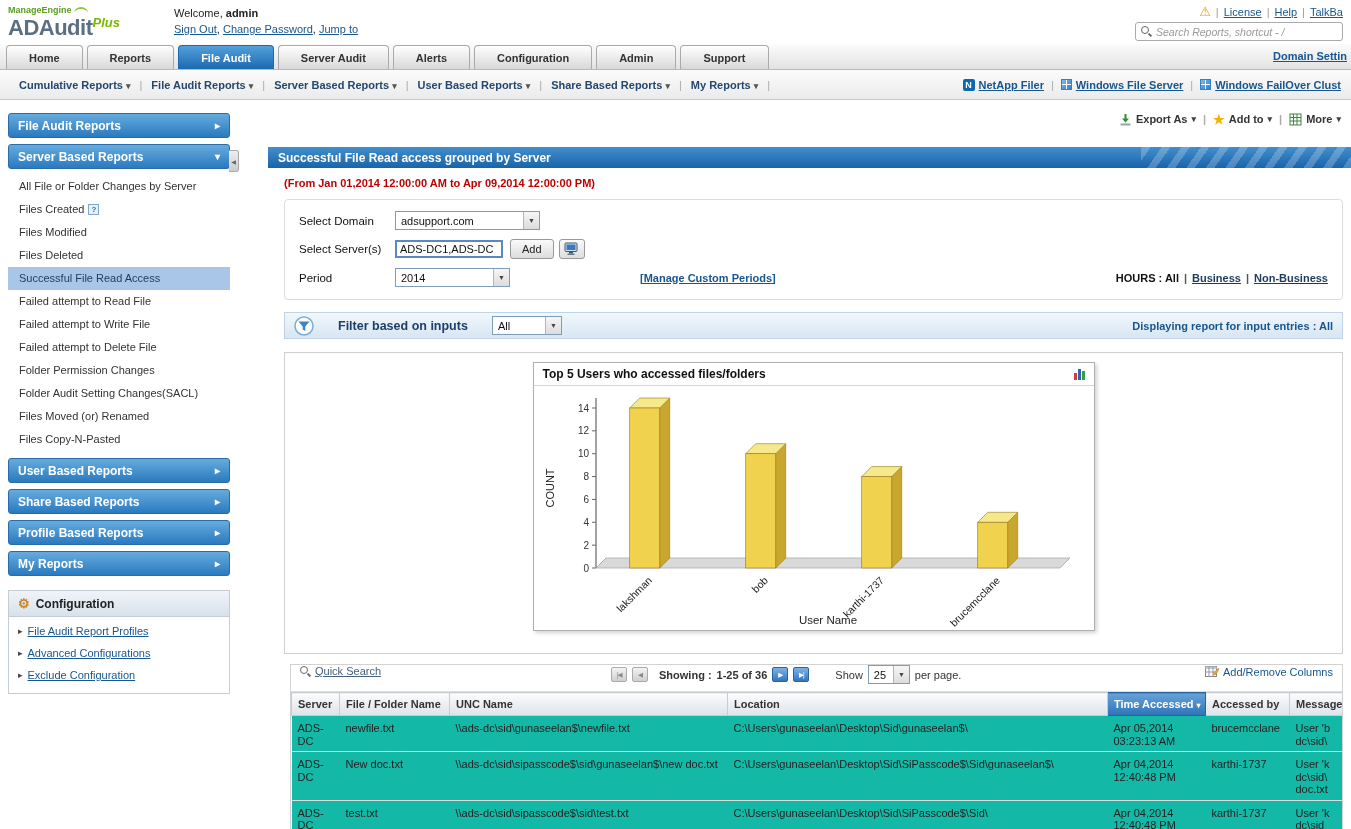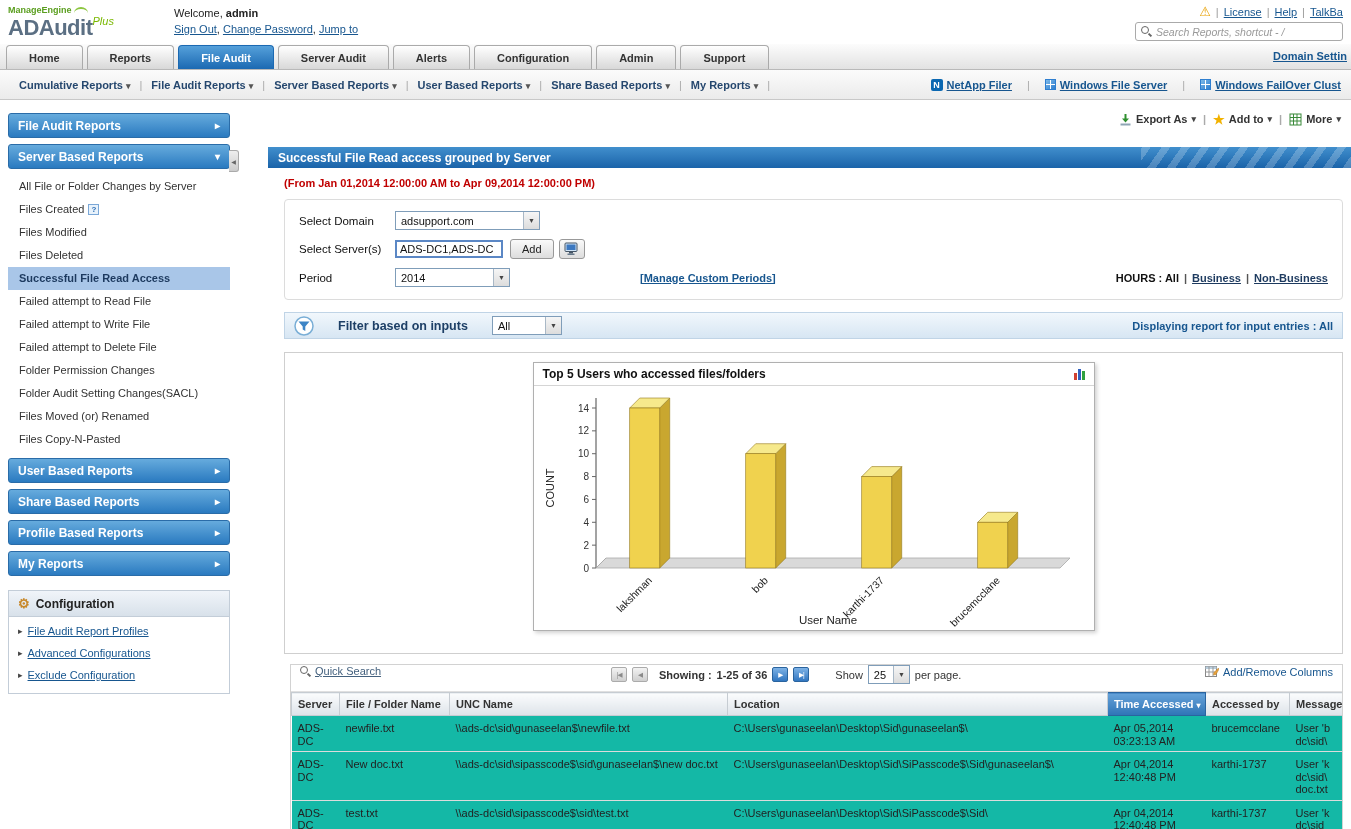--- a/index.html
+++ b/index.html
@@ -6,21 +6,21 @@
 html,body{width:1351px;height:829px;overflow:hidden}
 body{font-family:"Liberation Sans",sans-serif;font-size:11px;color:#222;background:#fff;position:relative}
 a{text-decoration:underline;cursor:pointer;color:#17568F}
 
 
 .header{height:44px;display:flex;padding:3px 8px 0 8px}
 .logo{width:152px}
 .logo-me{color:#5a9e1e;font-size:9px;font-weight:bold}
 .logo-swoosh{display:inline-block;width:14px;height:6px;border-top:2px solid #8cc63f;border-radius:50% 50% 0 0/100% 100% 0 0;margin-left:2px}
 .logo-product{font-size:22px;font-weight:bold;color:#5b6f83;letter-spacing:-0.5px}
-.logo-plus{font-size:11px;font-weight:normal;font-style:italic;color:#7ab800;vertical-align:top}
+.logo-plus{font-size:13px;font-weight:bold;font-style:italic;color:#7ab800;vertical-align:top}
 .welcome{margin-left:14px;padding-top:4px}
 .wline{margin-bottom:4px}
 .hright{margin-left:auto;text-align:right;padding-top:2px}
 .toplinks{display:flex;justify-content:flex-end;align-items:center;gap:5px;margin-bottom:4px}
 .warn{color:#e8a000;font-size:13px;cursor:pointer;line-height:1}
 .tsep{color:#999}
 .searchbox{width:208px;height:19px;border:1px solid #aaa;border-radius:3px;display:flex;align-items:center;padding:0 5px;background:#fff}
 .sinput{border:none;outline:none;flex:1;font-size:10.5px;font-style:italic;color:#555;font-family:inherit;margin-left:4px;min-width:0}
 .sinput::placeholder{color:#999;font-style:italic}
 .mag{width:11px;height:11px;position:relative;display:inline-block;flex:none}
@@ -33,37 +33,37 @@
 .tab{height:24px;display:flex;align-items:center;padding:0 22px;font-weight:bold;color:#333;background:linear-gradient(#ffffff,#d8d8d8);border:1px solid #aaa;border-bottom:none;border-radius:4px 4px 0 0;margin-right:4px;cursor:pointer;white-space:nowrap}
 .tab.active{background:linear-gradient(#55a0da,#1b69b2);color:#fff;border-color:#1b69b2}
 .domainlink{position:absolute;right:4px;top:6px;font-weight:bold}
 
 
 .menubar{height:30px;background:linear-gradient(#fbfbfb,#ebebeb);border-bottom:1px solid #c8c8c8;display:flex;align-items:center;padding:0 10px;overflow:hidden}
 .mitems{display:flex;align-items:center}
 .mitem{font-weight:bold;color:#25476e;padding:0 9px;cursor:pointer;white-space:nowrap}
 .mitem .caret{font-size:9px;color:#555}
 .msep{color:#aaa}
-.mlinks{margin-left:auto;display:flex;align-items:center;gap:15px;white-space:nowrap}
+.mlinks{margin-left:auto;display:flex;align-items:center;gap:7px;white-space:nowrap}
 .mlink-wrap{display:inline-flex;align-items:center;gap:4px}
 .mlink{font-weight:bold}
 .icon-netapp{width:12px;height:12px;background:#0b68b2;display:inline-flex;align-items:center;justify-content:center;border-radius:2px}
 .icon-netapp::before{content:"N";color:#fff;font-size:9px;font-weight:bold}
 .icon-windows{width:11px;height:11px;border:1px solid #2f7fd0;position:relative;display:inline-block;background:linear-gradient(135deg,#7db9e8,#2f7fd0)}
 .icon-windows::before{content:"";position:absolute;left:0;right:0;top:4px;height:1px;background:#fff}
 .icon-windows::after{content:"";position:absolute;top:0;bottom:0;left:4px;width:1px;background:#fff}
 
 
 .layout{display:flex;padding-top:5px;position:relative;height:724px}
 .sidebar{width:222px;margin-left:8px;flex:none;padding-top:8px}
 .sgroup{height:25px;border-radius:3px;background:linear-gradient(#66abdd,#2a7ac0);color:#fff;display:flex;align-items:center;padding:0 9px;font-size:12px;font-weight:bold;margin-bottom:6px;cursor:pointer;border:1px solid #2a6ca8}
 .sgarrow{margin-left:auto;font-size:10px}
 .sitems{margin:0 0 7px 0}
 .sitem{min-height:23px;display:flex;align-items:center;padding:2px 4px 2px 11px;color:#333;cursor:pointer;line-height:13px}
-.sitem.selected{background:#a9c6e8;color:#1d3a5f;font-weight:bold}
+.sitem.selected{background:#a9c6e8;color:#1d3a5f;font-weight:normal}
 .helpq{width:11px;height:11px;border:1px solid #7aa7d7;background:#e8f2fb;color:#2a6db5;font-size:8px;font-weight:bold;display:inline-flex;align-items:center;justify-content:center;margin-left:4px;flex:none}
 .configbox{margin-top:14px;border:1px solid #c3cdd8}
 .cfg-head{height:26px;background:linear-gradient(#f0f4f9,#d8e1ea);border-bottom:1px solid #c3cdd8;display:flex;align-items:center;gap:6px;padding:0 9px;font-size:12px;font-weight:bold;color:#222}
 .cfg-gear{color:#c8882a;font-size:13px}
 .cfg-items{padding:8px 9px 2px 9px}
 .cfg-item{display:flex;align-items:center;gap:5px;margin-bottom:10px}
 .cfg-arrow{font-size:9px;color:#444}
 .collapse-tab{position:absolute;left:229px;top:50px;width:10px;height:22px;background:linear-gradient(#eee,#ccc);border:1px solid #aaa;border-left:none;border-radius:0 3px 3px 0;display:flex;align-items:center;justify-content:center;font-size:6px;color:#666;cursor:pointer}
 
 

